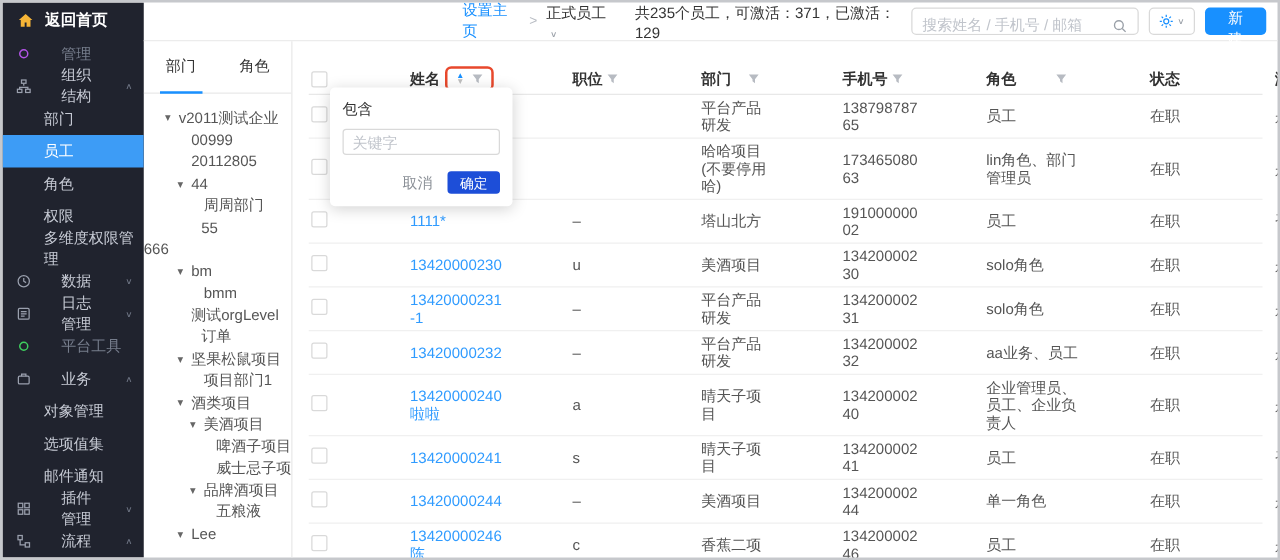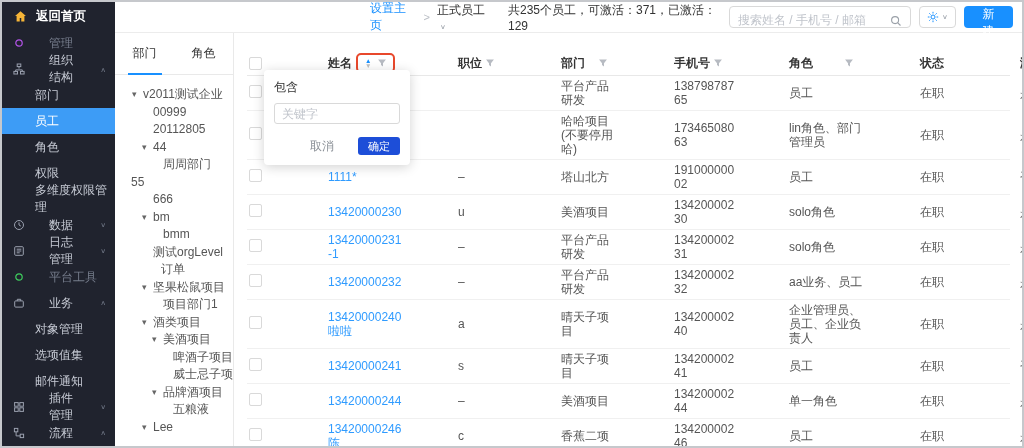--- a/index.html
+++ b/index.html
@@ -65,21 +65,21 @@
   .checkbox { width:13px; height:13px; border:1px solid #d9d9d9; border-radius:2px; background:#fff; display:inline-block; cursor:pointer; }
   .c-check { padding-left:2px; }
   .name-link { color:#2f9bff; cursor:pointer; }
   .action-ic { color:#8c9097; display:inline-flex; cursor:pointer; margin-left:2px; }
 
   
   .filter-popup { position:absolute; left:30px; top:37px; width:146px; background:#fff; border-radius:4px; box-shadow:0 2px 12px rgba(0,0,0,.18); padding:9px 10px 10px; z-index:10; }
   .fp-label { color:#333; }
   .fp-input { margin-top:7px; width:100%; height:21px; border:1px solid #d9d9d9; border-radius:3px; padding:0 7px; font-size:12px; outline:none; font-family:inherit; }
   .fp-input::placeholder { color:#c0c4cb; }
-  .fp-footer { margin-top:13px; display:flex; justify-content:flex-end; align-items:center; gap:24px; }
+  .fp-footer { margin-top:13px; display:flex; justify-content:flex-end; align-items:center; gap:12px; }
   .fp-cancel { background:none; border:none; color:#8a8f96; font-size:12px; cursor:pointer; font-family:inherit; }
   .fp-ok { background:#1d4ed8; color:#fff; border:none; border-radius:3px; height:18px; padding:0 10px; font-size:11px; cursor:pointer; font-family:inherit; }
 </style>
 </head>
 <body>
 
 <div class="frame">
 
   <div class="sidebar">
     <div class="logo">
@@ -250,24 +250,24 @@
             <div class="tree-node" style="padding-left:38px">
               <span>20112805</span>
             </div>
             <div class="tree-node" style="padding-left:27px">
               <span class="t-caret">▾</span>
               <span>44</span>
             </div>
             <div class="tree-node" style="padding-left:48px">
               <span>周周部门</span>
             </div>
-            <div class="tree-node" style="padding-left:16px">
+            <div class="tree-node" style="padding-left:46px">
               <span>55</span>
             </div>
-            <div class="tree-node" style="padding-left:38px">
+            <div class="tree-node" style="">
               <span>666</span>
             </div>
             <div class="tree-node" style="padding-left:27px">
               <span class="t-caret">▾</span>
               <span>bm</span>
             </div>
             <div class="tree-node" style="padding-left:48px">
               <span>bmm</span>
             </div>
             <div class="tree-node" style="padding-left:38px">

